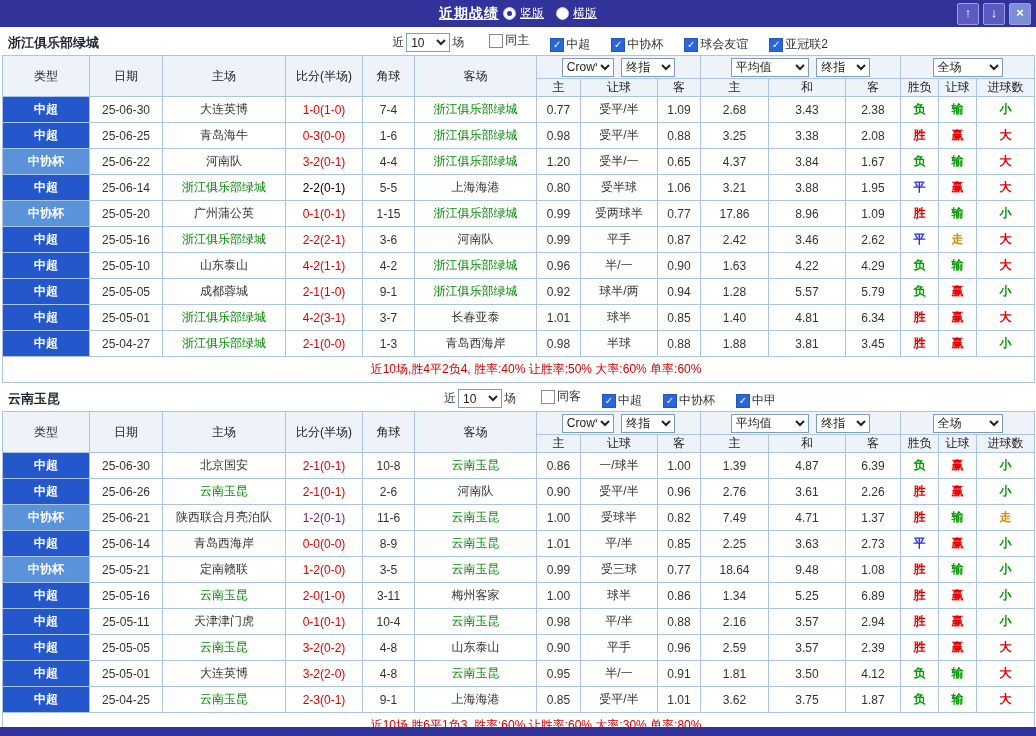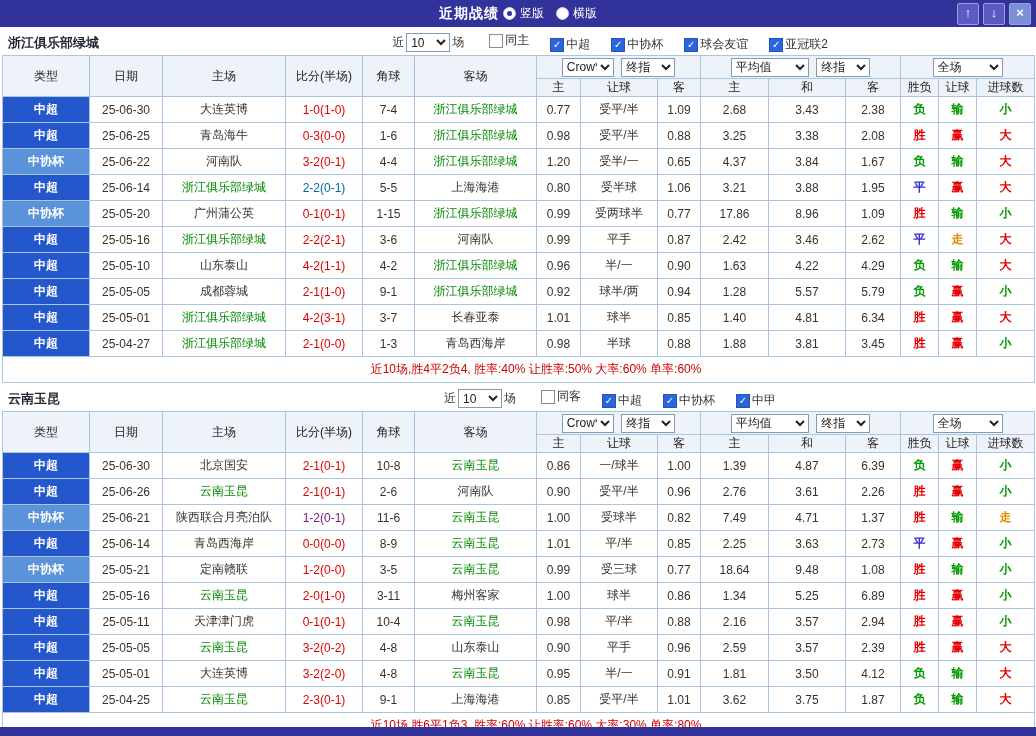--- a/index.html
+++ b/index.html
@@ -2,21 +2,21 @@
 <html><head>
 <meta charset="utf-8">
 <style>
   html,body{margin:0;padding:0;}
   body{width:1036px;height:736px;overflow:hidden;background:#fff;
        font-family:"Liberation Sans","DejaVu Sans",sans-serif;font-size:12px;color:#333;}
   .page{width:1036px;height:736px;display:flex;flex-direction:column;overflow:hidden;}
 
   
   .topbar{flex:0 0 27px;background:#32329b;position:relative;display:flex;align-items:center;justify-content:center;color:#fff;}
-  .topbar-center{display:flex;align-items:center;gap:4px;}
+  .topbar-center{display:flex;align-items:center;gap:4px;text-decoration:underline;}
   .topbar-title{font-size:14px;font-weight:bold;letter-spacing:1px;}
   .radio-group{display:flex;align-items:center;gap:12px;font-size:12px;}
   .radio-opt{display:inline-flex;align-items:center;gap:4px;cursor:pointer;}
   .radio{width:11px;height:11px;border-radius:50%;background:#fff;border:1px solid #c9c9ea;position:relative;display:inline-block;}
   .radio.sel::after{content:"";position:absolute;left:3px;top:3px;width:5px;height:5px;border-radius:50%;background:#32329b;}
   .topbar-btns{position:absolute;right:5px;top:50%;transform:translateY(-50%);display:flex;gap:4px;}
   .tb-btn{width:20px;height:20px;background:#5a5ac0;border:1px solid #9c9ce0;border-radius:2px;color:#fff;
           font-size:13px;font-weight:bold;line-height:18px;text-align:center;cursor:pointer;}
   .tb-close{background:#7b8fd6;}
 
@@ -206,21 +206,21 @@
               <td>3.84</td>
               <td>1.67</td>
               <td class="res-cell" style="color: rgb(0, 153, 0);">负</td>
               <td class="res-cell" style="color: rgb(0, 153, 0);">输</td>
               <td class="res-cell" style="color: rgb(230, 0, 0);">大</td>
             </tr>
             <tr>
               <td class="type-cell" style="background: rgb(35, 87, 203);">中超</td>
               <td>25-06-14</td>
               <td style="color: rgb(0, 136, 0);">浙江俱乐部绿城</td>
-              <td style="color: #0369a1;">2-2(0-1)</td>
+              <td style="color: #000000;">2-2(0-1)</td>
               <td>5-5</td>
               <td>上海海港</td>
               <td>0.80</td>
               <td>受半球</td>
               <td>1.06</td>
               <td>3.21</td>
               <td>3.88</td>
               <td>1.95</td>
               <td class="res-cell" style="color: rgb(45, 45, 216);">平</td>
               <td class="res-cell" style="color: rgb(230, 0, 0);">赢</td>

